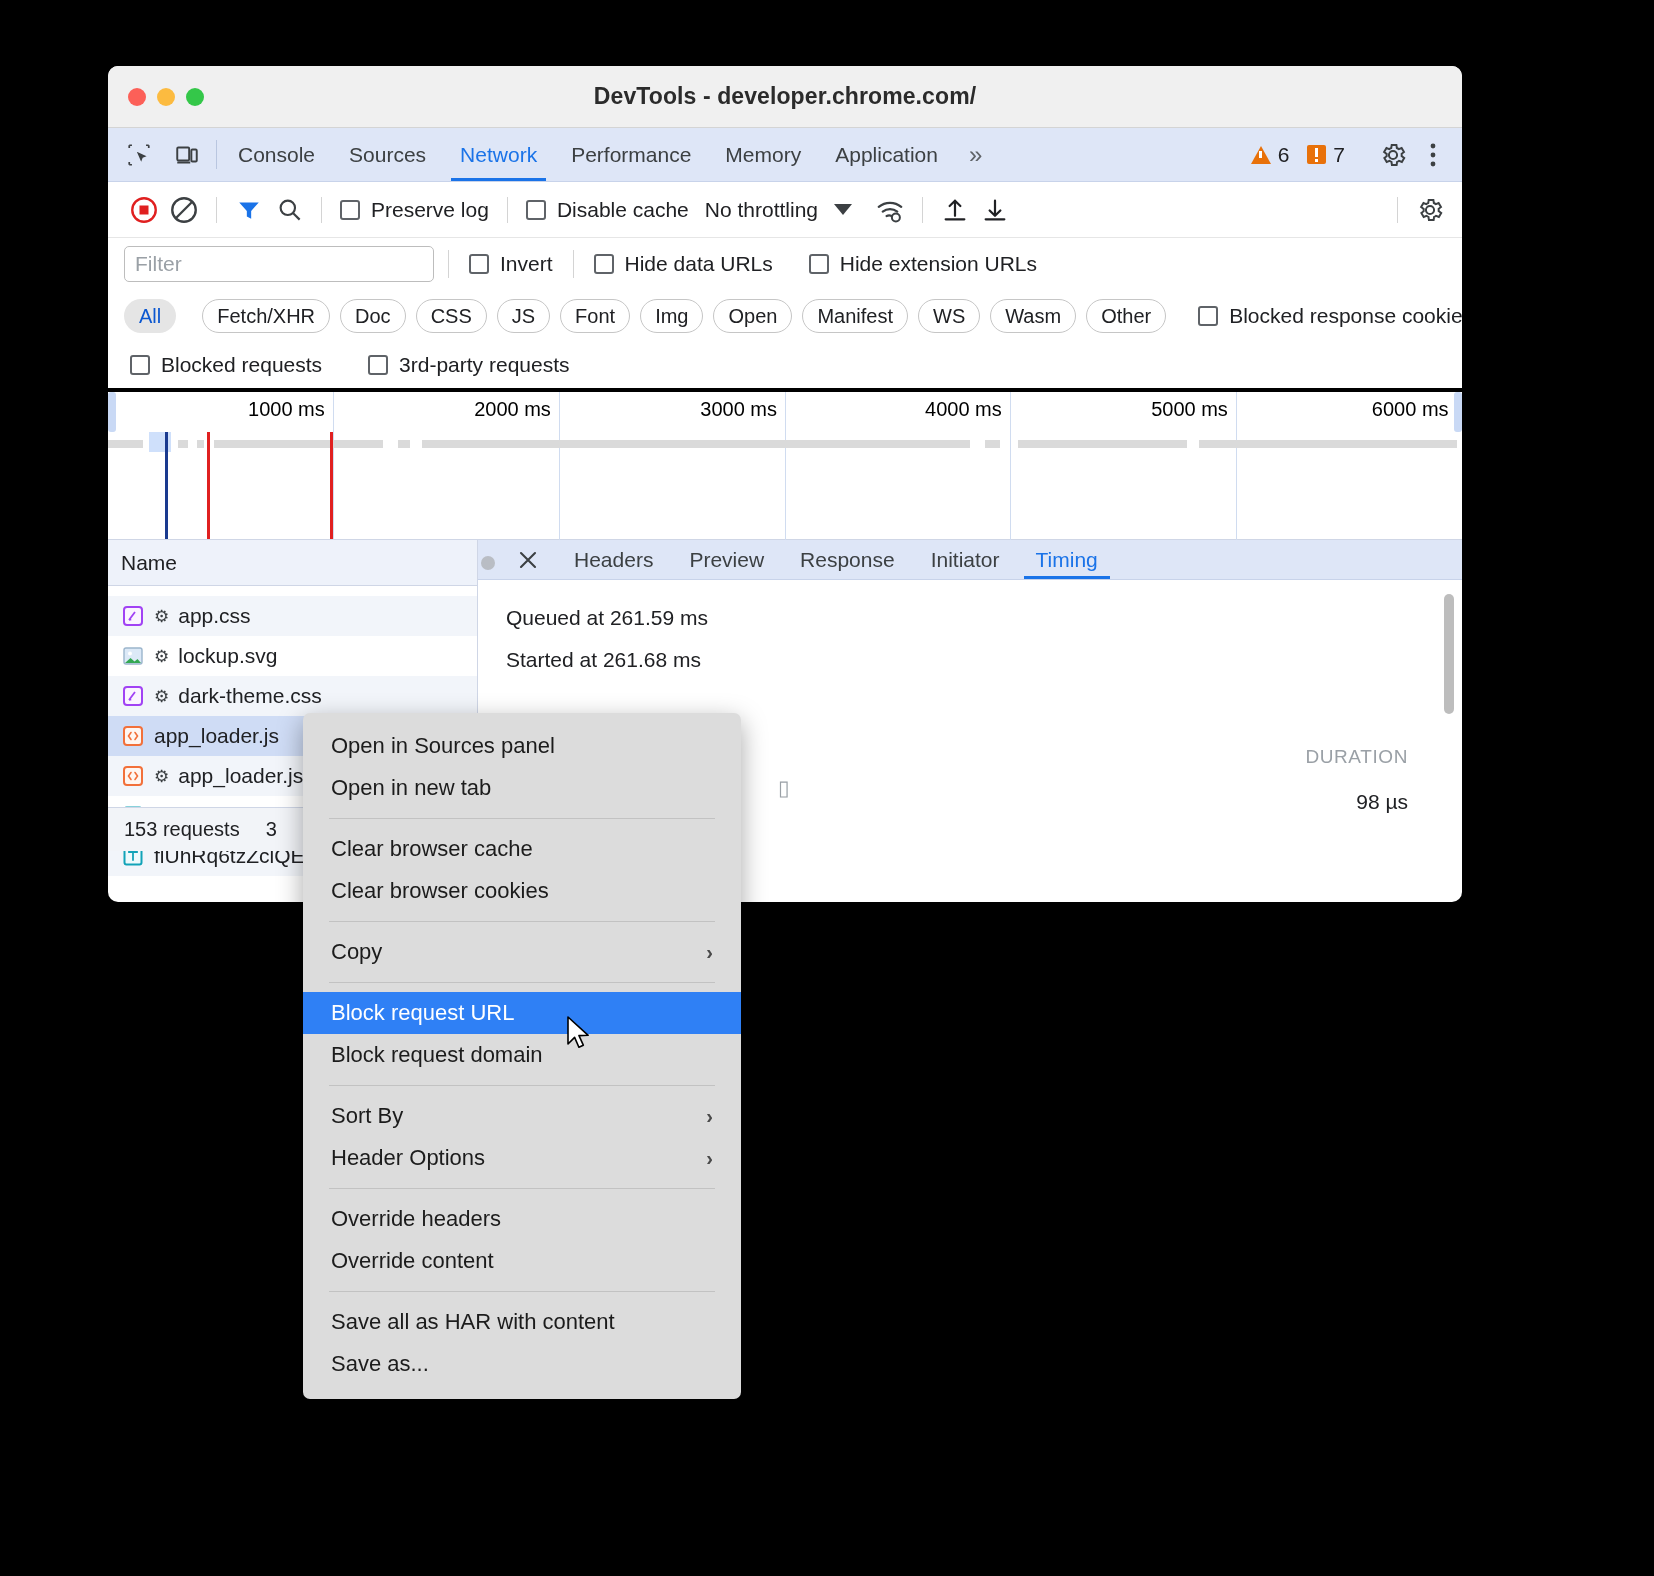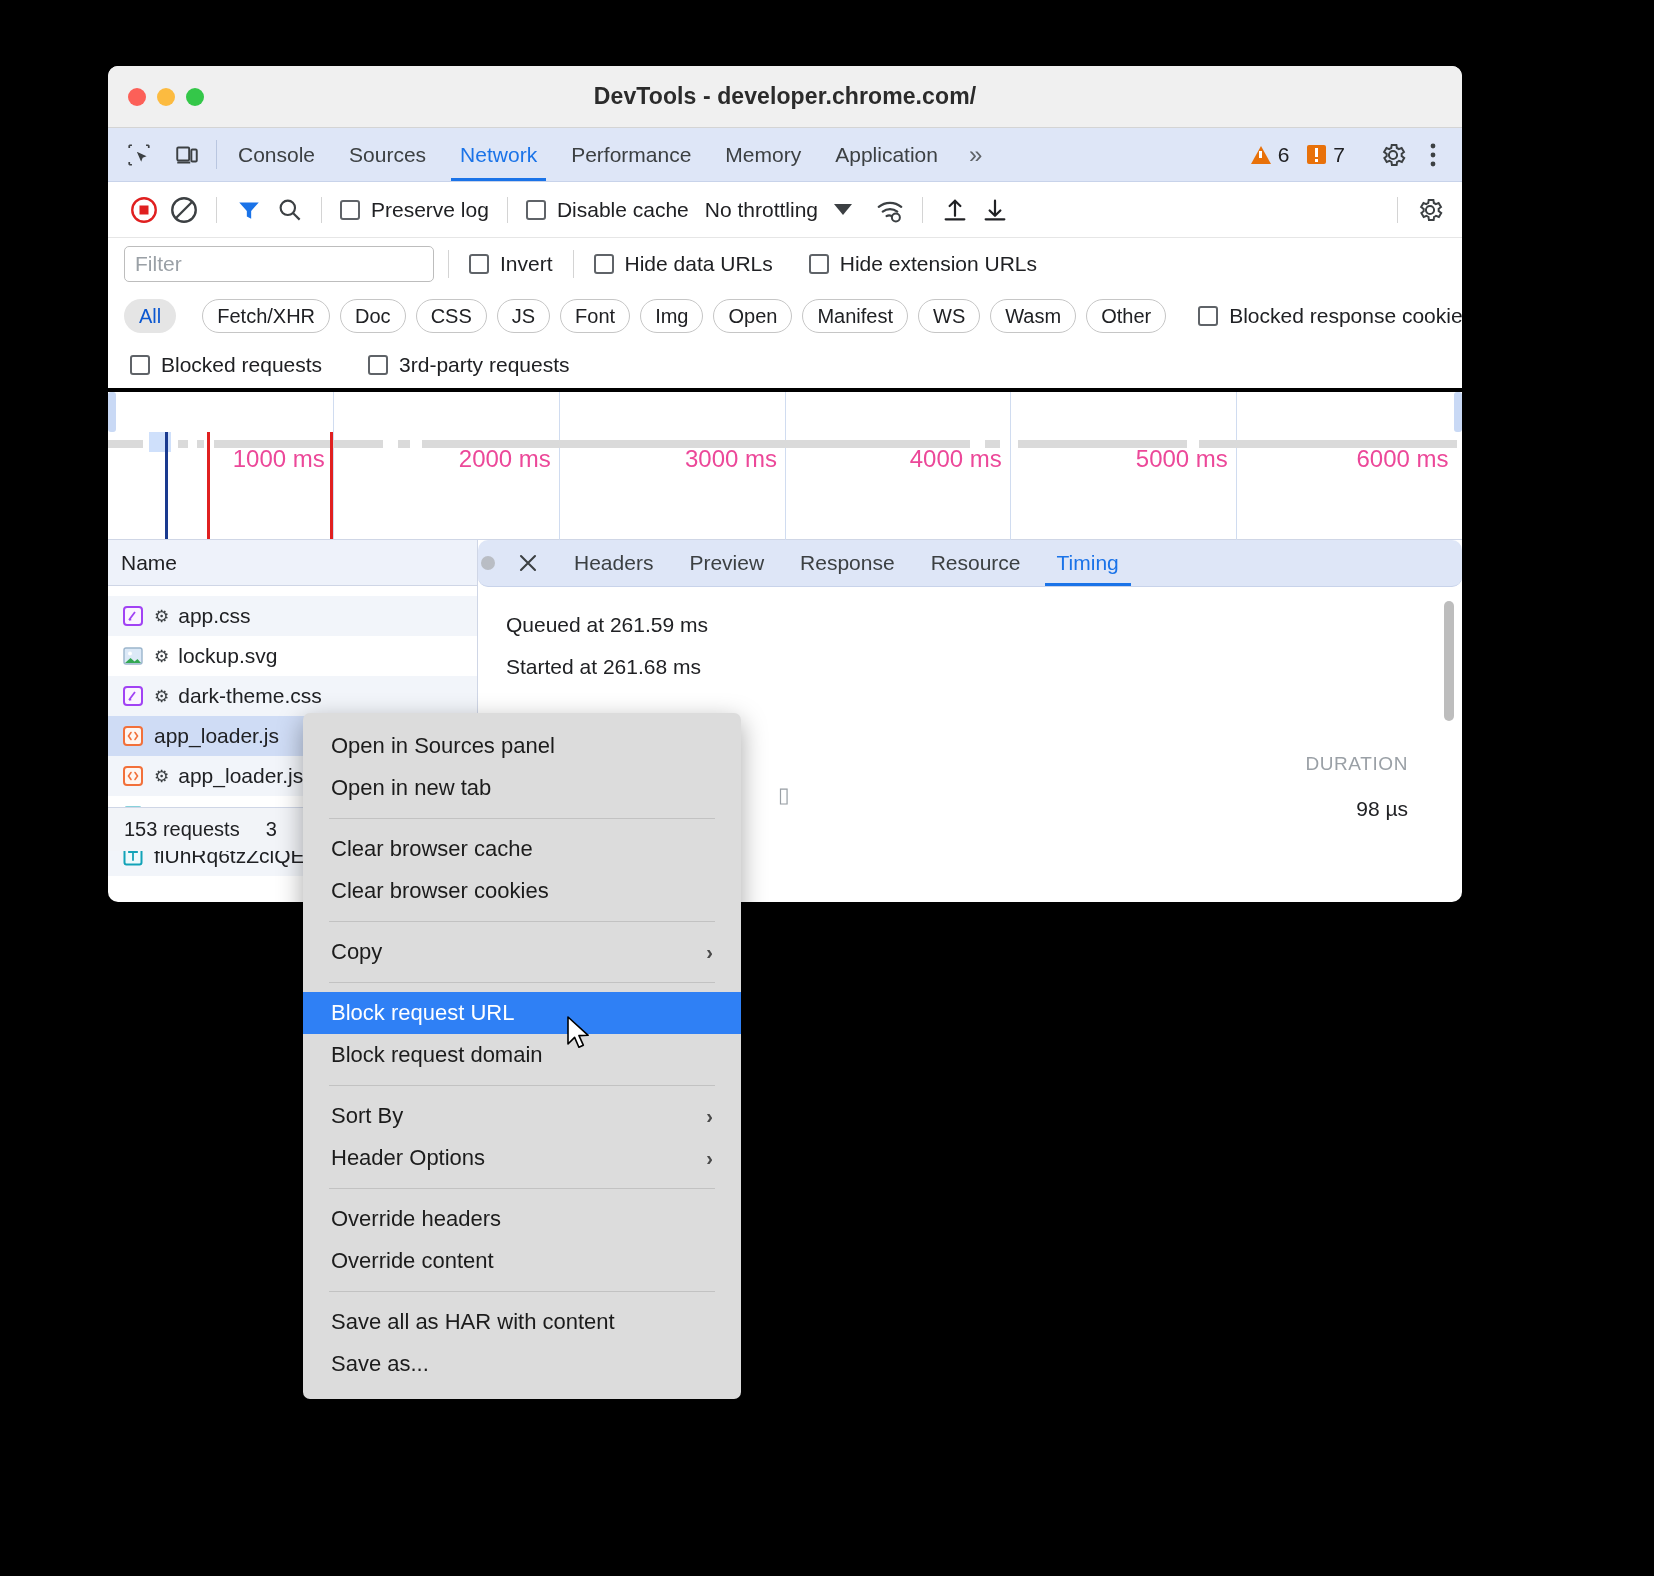--- a/index.html
+++ b/index.html
@@ -118,22 +118,22 @@
   
   .opt-row { height: 50px; display: flex; align-items: center; padding: 0 16px; gap: 34px; border-bottom: 4px solid #000000;}
 
   
   .overview { position: relative; height: 148px; background:#fff; border-bottom: 1px solid #cfd6e6; }
   .ov-ruler { position: relative; height: 40px; }
   .ov-tick {
     position: absolute; top: 0; bottom: -108px; width: 1px; background: #d0dcf0;
   }
   .ov-tick-label {
-    position: absolute; top: 6px; font-size: 24px; color: #ec4899;
-    transform: translateX(-100%); padding-right: 8px; white-space: nowrap; margin-top: 47px;
+    position: absolute; top: 6px; font-size: 20px; color: #000000;
+    transform: translateX(-100%); padding-right: 8px; white-space: nowrap;
   }
   .ov-band {
     position: absolute; left: 0; right: 0; top: 48px; height: 8px;
   }
   .ov-seg { position:absolute; top:0; height:8px; background:#dadada; }
   .ev-line { position: absolute; top: 40px; bottom: 0; width: 3px; }
   .ev-line.blue { background: #1a3a8f; }
   .ev-line.red { background: #e02020; }
   .ov-handle-l { position:absolute; left:0; top:0; width:8px; height:40px; background:#c9d9f5; border-radius:3px;}
   .ov-handle-r { position:absolute; right:0; top:0; width:8px; height:40px; background:#c9d9f5; border-radius:3px;}
@@ -163,22 +163,22 @@
     background: #f2f4f8; border-top: 1px solid #cfd6e6;
     display: flex; align-items: center; padding-left: 16px; gap: 26px;
     font-size: 20px; color: #202124; white-space: nowrap;
   }
 
   
   .detail { flex: 1; position: relative; background:#fff; }
   .dt-drag { position:absolute; left:0; top:0; bottom:0; width: 20px; display:flex; justify-content:center; padding-top: 16px;}
   .drag-dot { width: 14px; height: 14px; border-radius: 50%; background: #b9bdc4;}
   .detail-tabs {
-    height: 47px; background: #dee6f7; display: flex; align-items: stretch;
-    padding-left: 22px; border-bottom: 1px solid #c8d3ea; border-radius: 10px;
+    height: 40px; background: #dee6f7; display: flex; align-items: stretch;
+    padding-left: 22px; border-bottom: 1px solid #c8d3ea;
   }
   .d-close { display:flex; align-items:center; padding: 0 16px; cursor:pointer;}
   .d-tab {
     display:flex; align-items:center; padding: 0 18px; font-size:21px; color:#3c4043;
     position:relative; cursor:pointer; white-space:nowrap;
   }
   .d-tab.active { color:#1a73e8; }
   .d-tab.active::after { content:""; position:absolute; left:6px; right:6px; bottom:0; height:3px; background:#1a73e8;}
   .detail-body { position:relative; padding: 26px 0 0 28px; height: 259px; overflow:hidden;}
   .tline { font-size: 21px; color:#202124; margin-bottom: 18px; }
@@ -568,21 +568,21 @@
           <div class="d-tab">
               <span>Headers</span>
             </div>
           <div class="d-tab">
               <span>Preview</span>
             </div>
           <div class="d-tab">
               <span>Response</span>
             </div>
           <div class="d-tab">
-              <span>Resource</span>
+              <span>Initiator</span>
             </div>
           <div class="d-tab active">
               <span>Timing</span>
             </div>
         </div>
         <div class="dt-drag">
             <span class="drag-dot"></span>
           </div>
         <div class="detail-body">
           <div class="tline">Queued at 261.59 ms</div>

